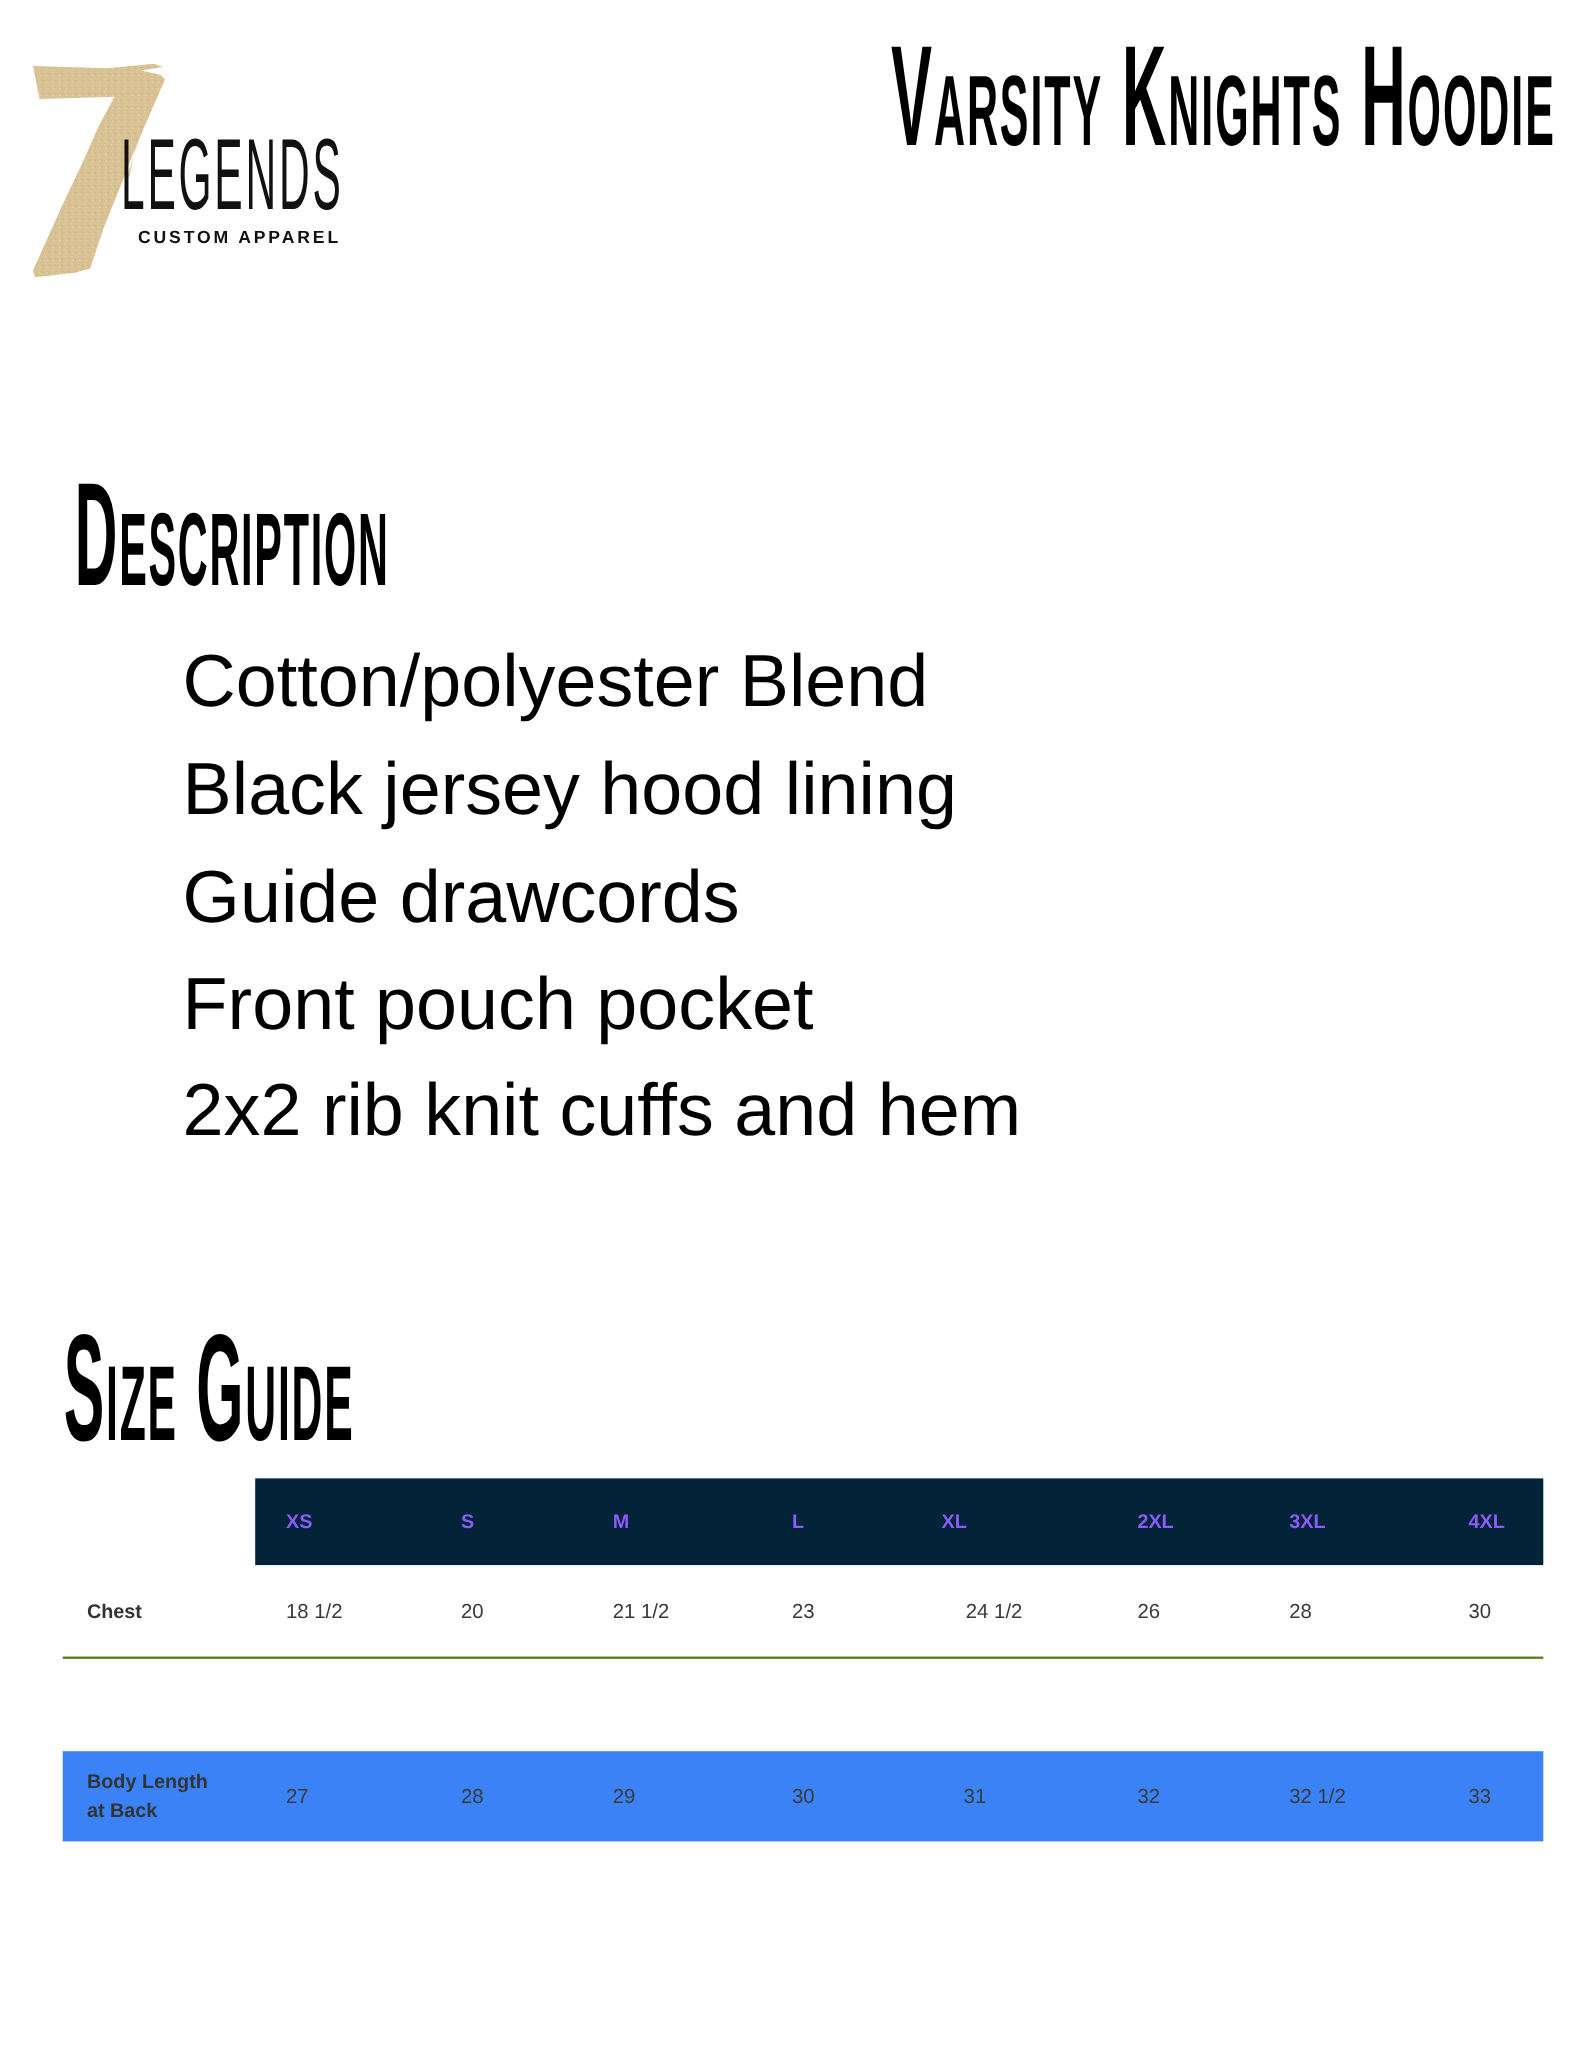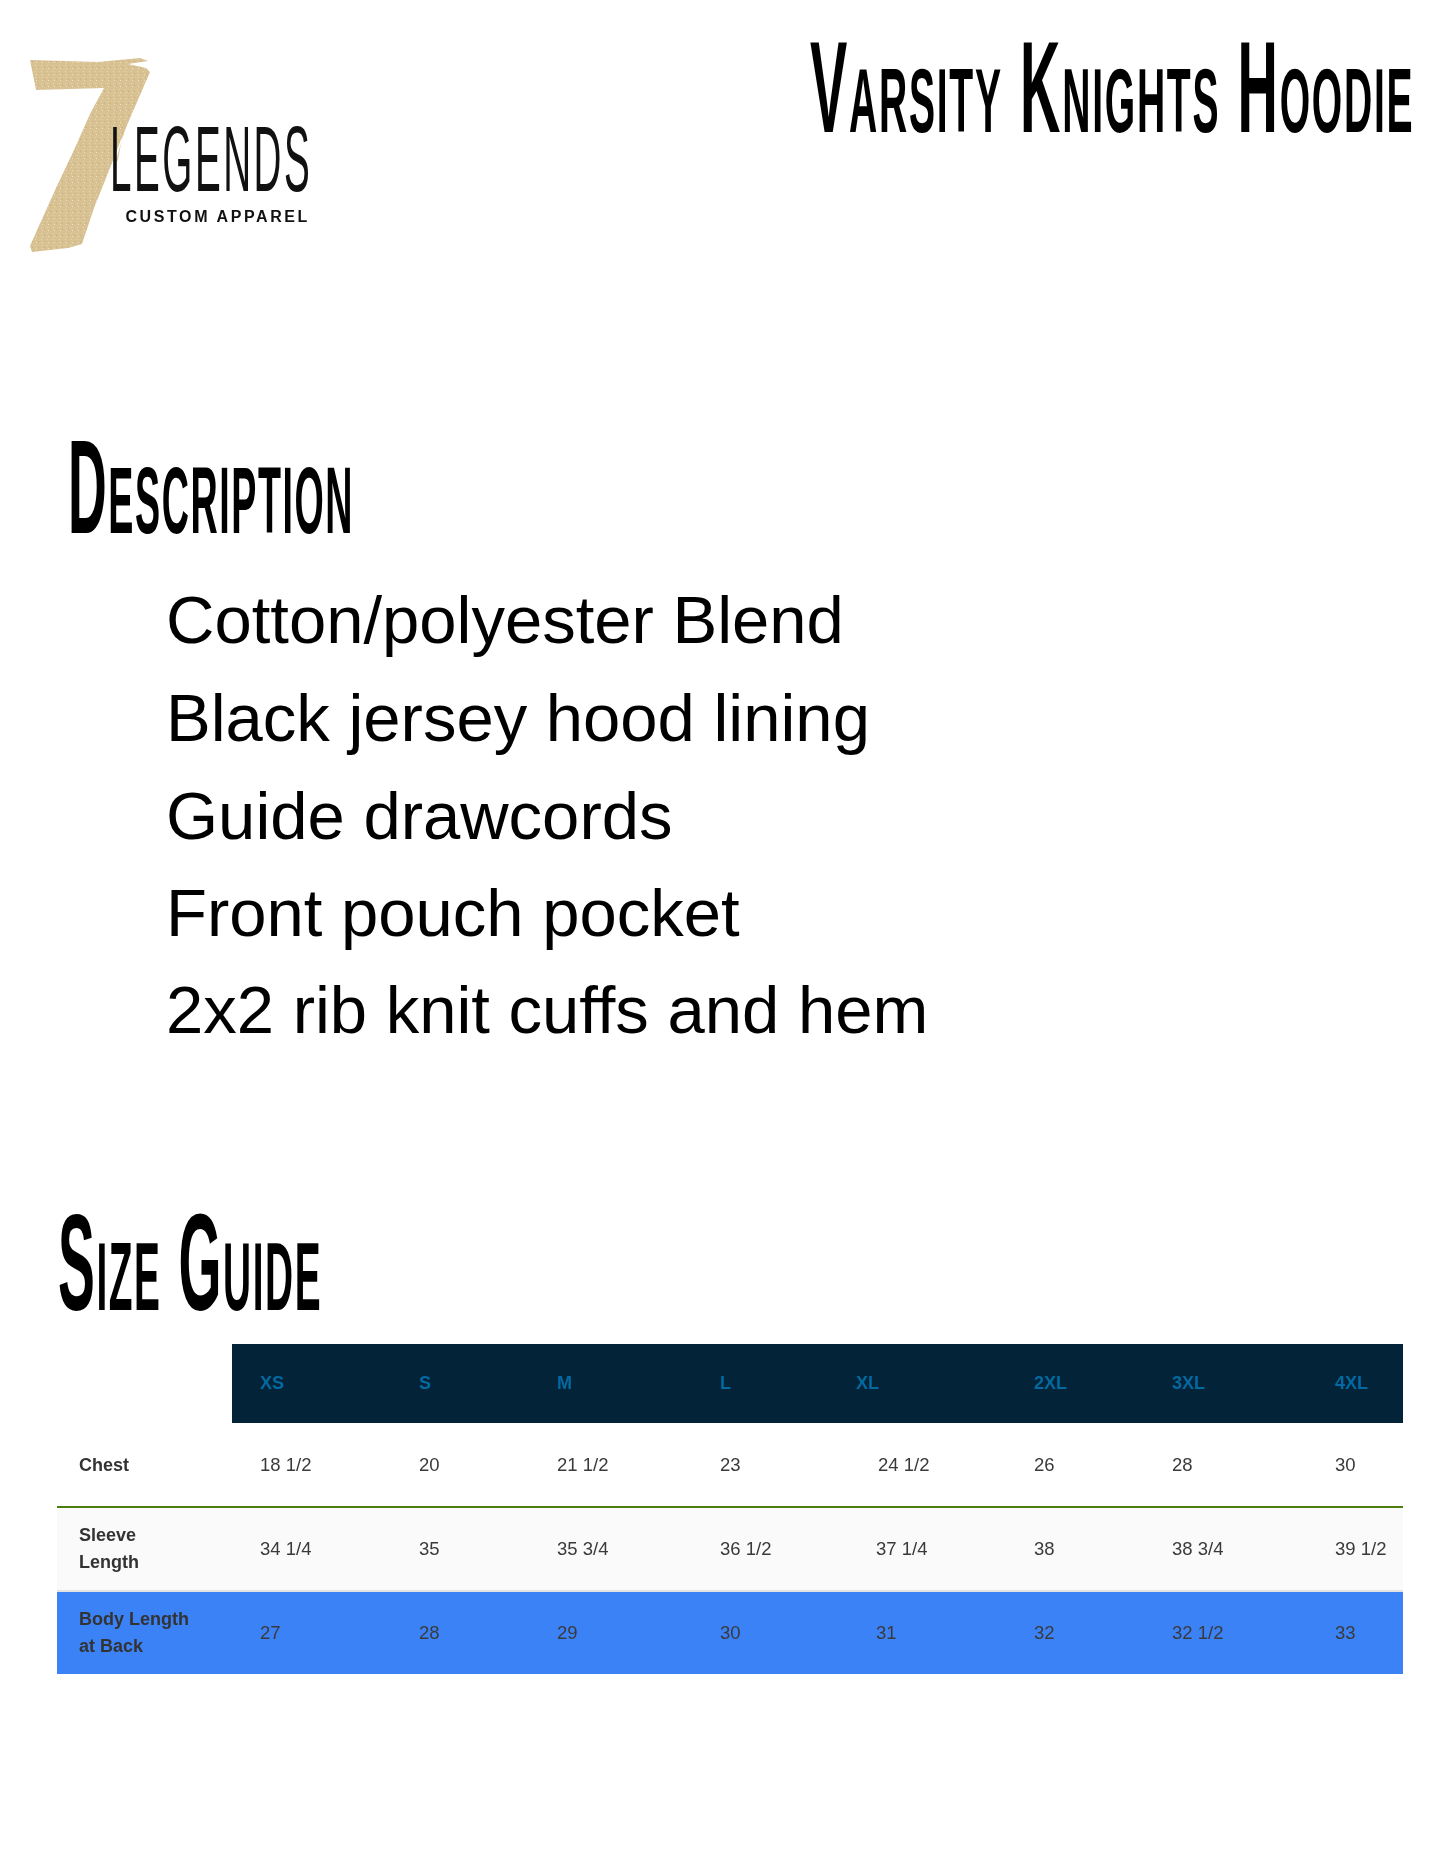--- a/index.html
+++ b/index.html
@@ -46,21 +46,21 @@
     }
 
     
     .size-table { left: 57px; top: 1344px; width: 1346px; height: 330px; }
     .thead {
       position: absolute; left: 175px; top: 0; width: 1171px; height: 79px;
       background: #022338;
     }
     .th {
       position: absolute; top: 0; height: 79px; line-height: 79px;
-      color: #0369a1; font-family: "Liberation Sans", sans-serif; font-weight: 700; font-size: 18px;
+      color: #8b5cf6; font-family: "Liberation Sans", sans-serif; font-weight: 700; font-size: 18px;
     }
     .trow { position: absolute; left: 0; width: 1346px; }
     .trow.r1 { top: 79px; height: 83px; background: #ffffff; border-bottom: 2px solid #4d7c0f; }
     .trow.r2 { top: 164px; height: 82px; background: #fafafa; border-bottom: 2px solid #e3e3e3; }
     .trow.r3 { top: 248px; height: 82px; background: #3b82f6; }
     .rlabel {
       position: absolute; left: 22px; top: 50%; transform: translateY(-50%);
       font-family: "Liberation Sans", sans-serif; font-weight: 700; font-size: 18px; line-height: 27px;
       color: #333333; width: 140px;
     }
@@ -118,31 +118,20 @@
     <div class="td" style="left:203px;">18 1/2</div>
     <div class="td" style="left:362px;">20</div>
     <div class="td" style="left:500px;">21 1/2</div>
     <div class="td" style="left:663px;">23</div>
     <div class="td" style="left:821px;">24 1/2</div>
     <div class="td" style="left:977px;">26</div>
     <div class="td" style="left:1115px;">28</div>
     <div class="td" style="left:1278px;">30</div>
   </div>
 
-  <div class="trow r2">
-    <div class="rlabel" style="width:80px;">Sleeve Length</div>
-    <div class="td" style="left:203px;">34 1/4</div>
-    <div class="td" style="left:362px;">35</div>
-    <div class="td" style="left:500px;">35 3/4</div>
-    <div class="td" style="left:663px;">36 1/2</div>
-    <div class="td" style="left:819px;">37 1/4</div>
-    <div class="td" style="left:977px;">38</div>
-    <div class="td" style="left:1115px;">38 3/4</div>
-    <div class="td" style="left:1278px;">39 1/2</div>
-  </div>
 
   <div class="trow r3">
     <div class="rlabel" style="width:130px;">Body Length at Back</div>
     <div class="td" style="left:203px;">27</div>
     <div class="td" style="left:362px;">28</div>
     <div class="td" style="left:500px;">29</div>
     <div class="td" style="left:663px;">30</div>
     <div class="td" style="left:819px;">31</div>
     <div class="td" style="left:977px;">32</div>
     <div class="td" style="left:1115px;">32 1/2</div>

